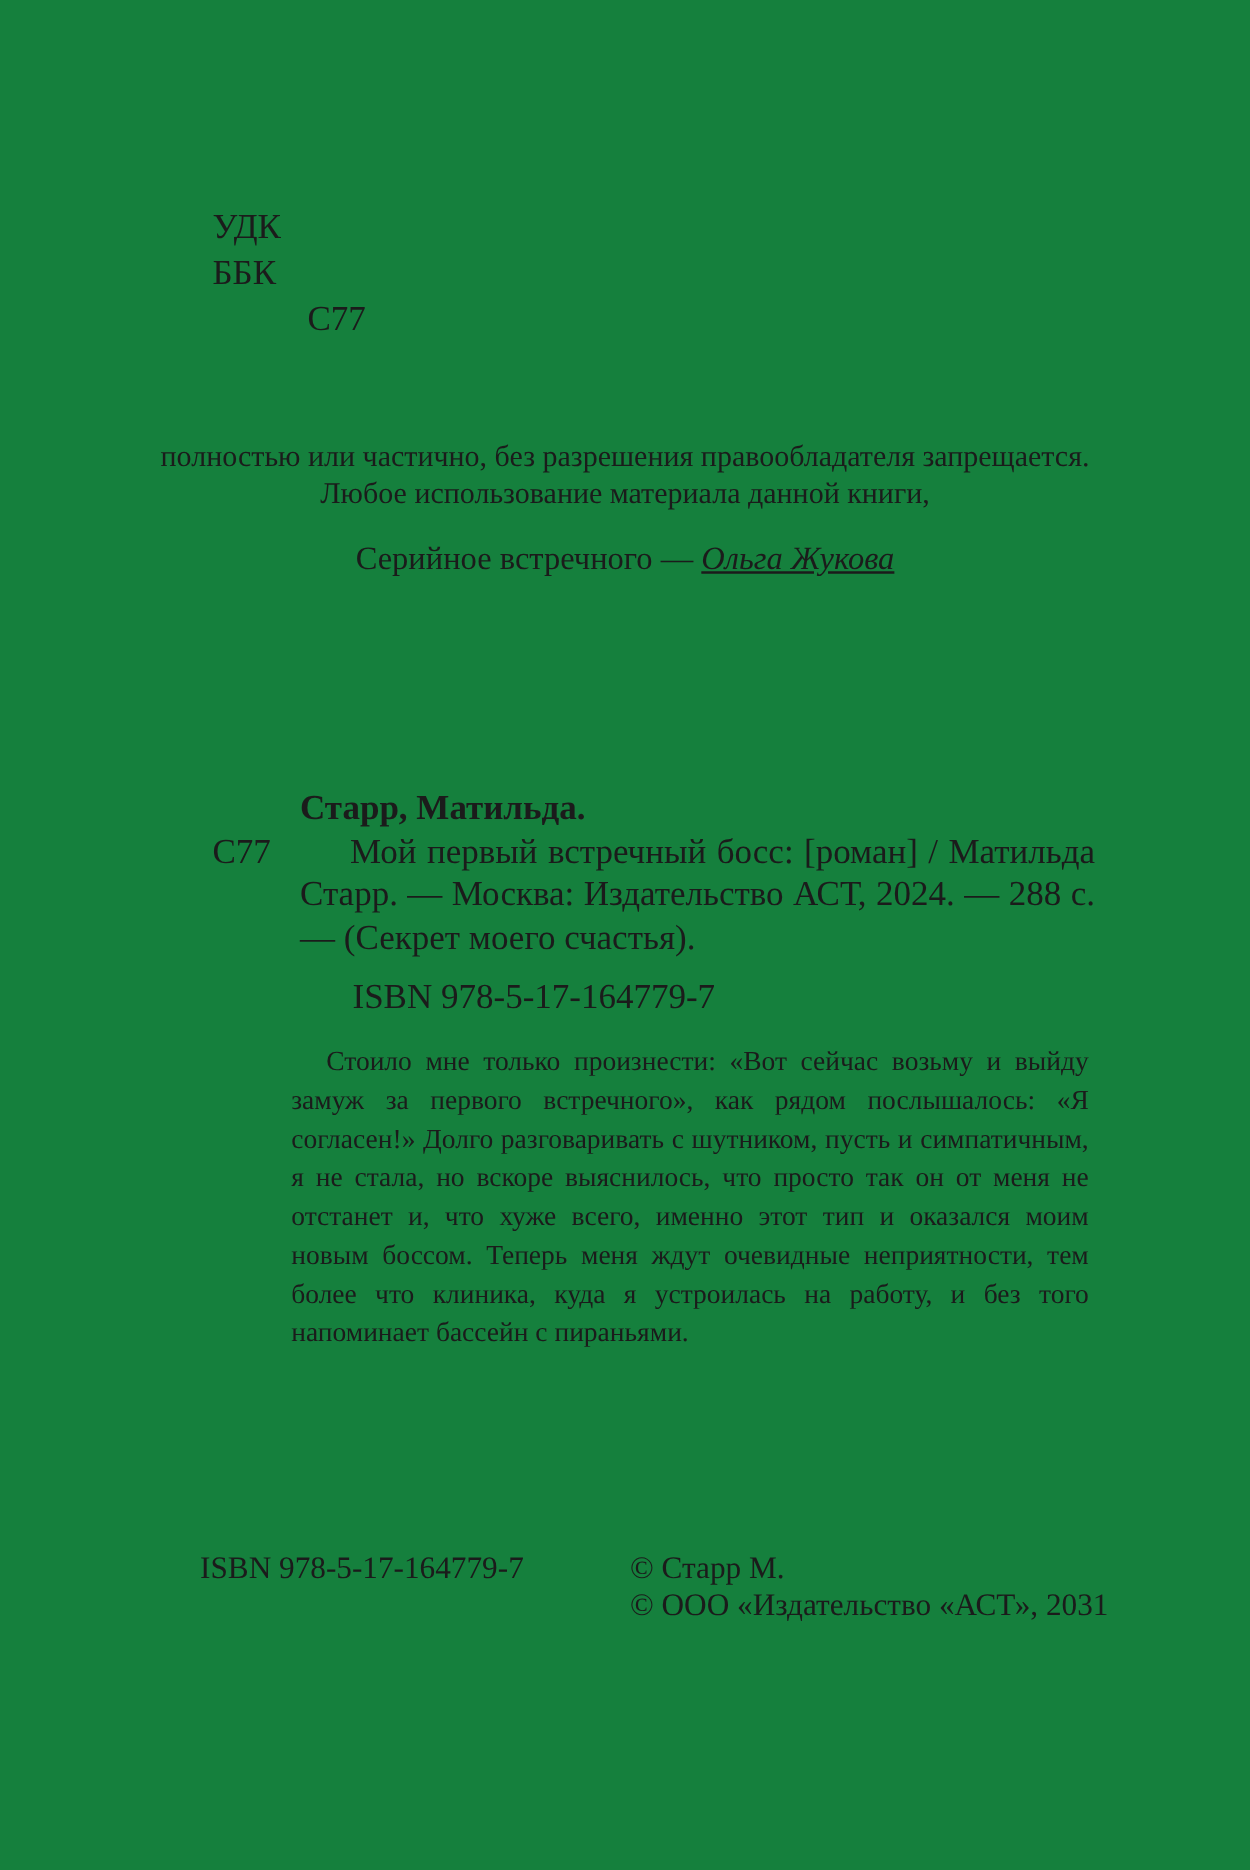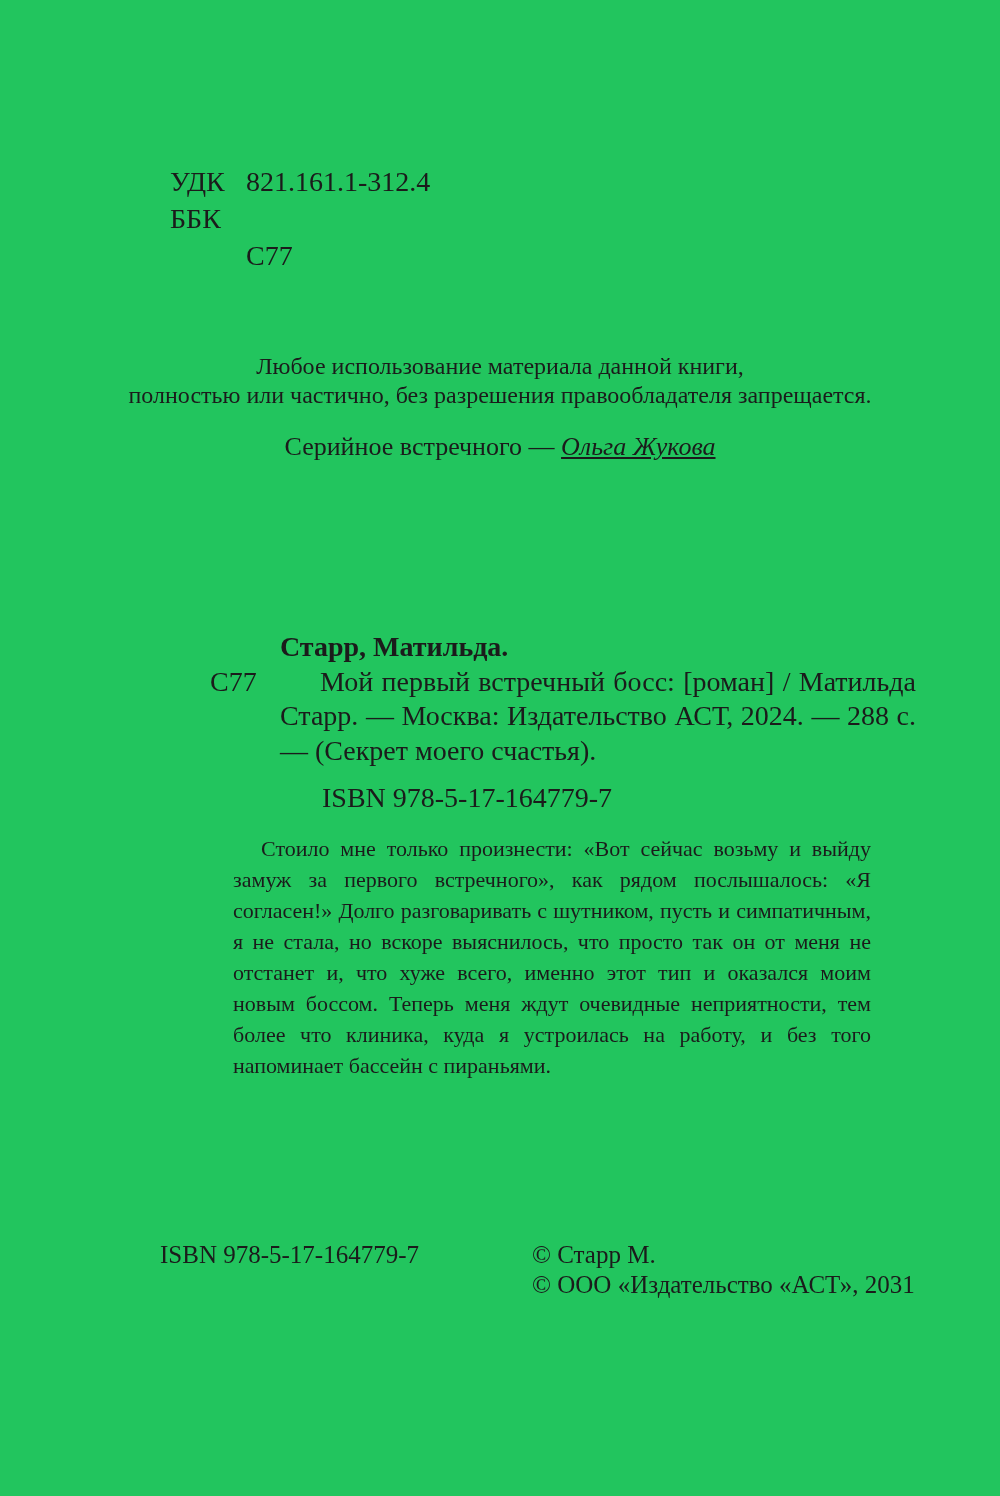--- a/index.html
+++ b/index.html
@@ -4,21 +4,21 @@
 <style>
   html, body {
     margin: 0;
     padding: 0;
     background: #ffffff;
   }
   .page {
     position: relative;
     width: 1000px;
     height: 1496px;
-    background: #22c55e;
+    background: #15803d;
     color: #1b1b1b;
     font-family: "Liberation Serif", "DejaVu Serif", serif;
     overflow: hidden;
   }
 
   
   .top-codes {
     position: absolute;
     left: 170px;
     top: 163px;
@@ -52,21 +52,20 @@
   .series-design .designer { font-style: italic; text-decoration: underline; }
 
   
   .catalog-card {
     position: absolute;
     left: 170px;
     top: 630px;
     width: 706px;
     font-size: 28px;
     line-height: 34.5px;
-    margin-left: 40px;
   }
   .catalog-author {
     margin-left: 70px;
     font-weight: bold;
   }
   .catalog-body { position: relative; }
   .catalog-code {
     position: absolute;
     left: 0;
     top: 0;
@@ -118,45 +117,43 @@
     position: absolute;
     left: 160px;
     top: 0;
     white-space: nowrap;
   }
   .footer-copyright {
     position: absolute;
     left: 504px;
     top: 0;
     white-space: nowrap;
-    margin-left: 28px;
   }
 </style>
 </head>
 <body>
 
 <div class="page">
 
   <div class="top-codes">
     <div class="row">
       <span class="code-label">УДК</span>
-      <span class="code-value">821.161.1-312.4</span>
     </div>
     <div class="row">
       <span class="code-label">ББК</span>
     </div>
     <div class="row">
       <span class="code-label"></span>
       <span class="code-value">С77</span>
     </div>
   </div>
 
   <div class="usage-notice">
+    <div>полностью или частично, без разрешения правообладателя запрещается.</div>
     <div>Любое использование материала данной книги,</div>
-    <div>полностью или частично, без разрешения правообладателя запрещается.</div>
   </div>
 
   <div class="series-design">
     <span>Серийное встречного — </span><span class="designer">Ольга Жукова</span>
   </div>
 
   <div class="catalog-card">
     <div class="catalog-author">Старр, Матильда.</div>
     <div class="catalog-body">
       <span class="catalog-code">С77</span>

